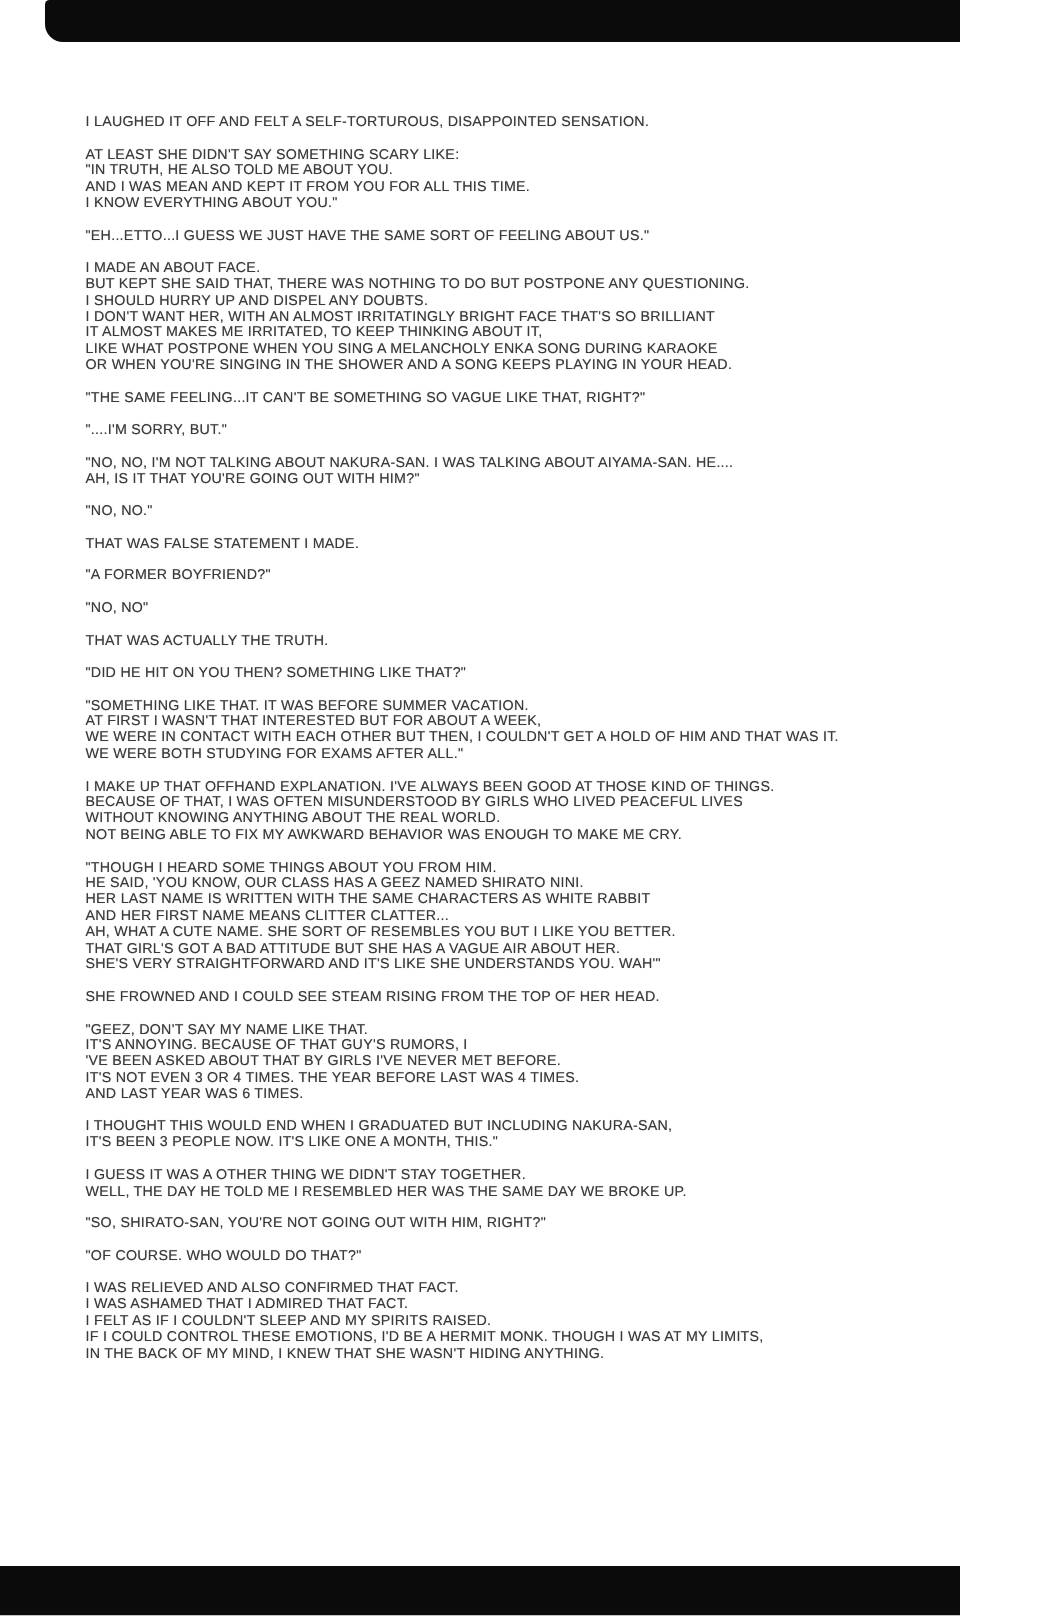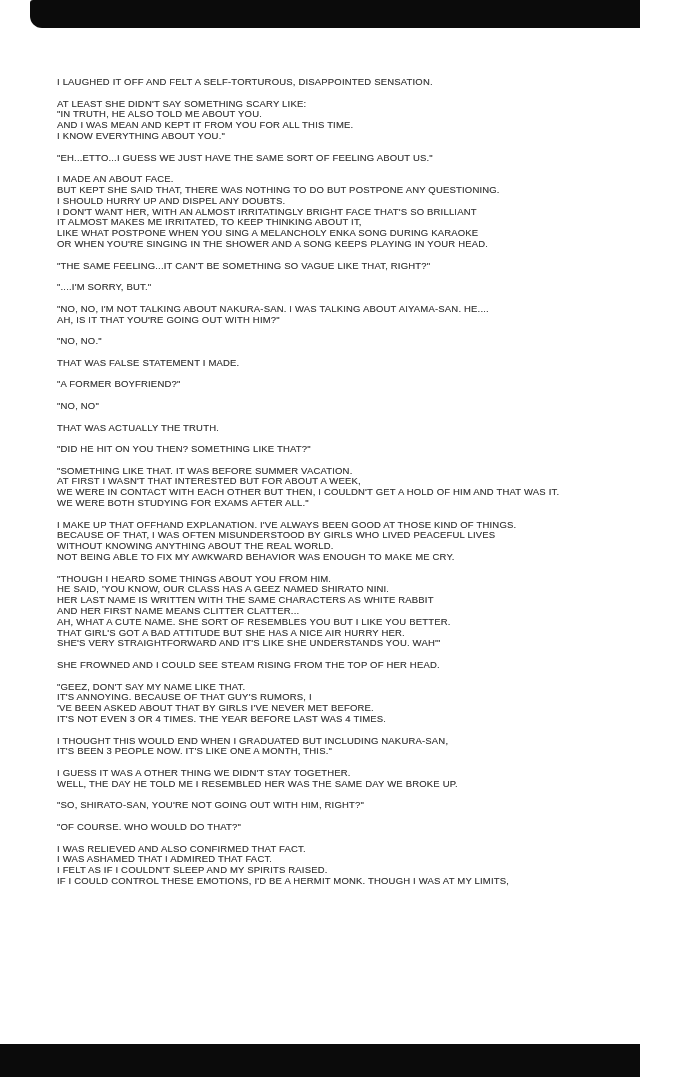--- a/index.html
+++ b/index.html
@@ -96,39 +96,41 @@
       <div class="line">I MAKE UP THAT OFFHAND EXPLANATION. I'VE ALWAYS BEEN GOOD AT THOSE KIND OF THINGS.</div>
       <div class="line">BECAUSE OF THAT, I WAS OFTEN MISUNDERSTOOD BY GIRLS WHO LIVED PEACEFUL LIVES</div>
       <div class="line">WITHOUT KNOWING ANYTHING ABOUT THE REAL WORLD.</div>
       <div class="line">NOT BEING ABLE TO FIX MY AWKWARD BEHAVIOR WAS ENOUGH TO MAKE ME CRY.</div>
       <div class="line"></div>
       <div class="line">"THOUGH I HEARD SOME THINGS ABOUT YOU FROM HIM.</div>
       <div class="line">HE SAID, 'YOU KNOW, OUR CLASS HAS A GEEZ NAMED SHIRATO NINI.</div>
       <div class="line">HER LAST NAME IS WRITTEN WITH THE SAME CHARACTERS AS WHITE RABBIT</div>
       <div class="line">AND HER FIRST NAME MEANS CLITTER CLATTER...</div>
       <div class="line">AH, WHAT A CUTE NAME. SHE SORT OF RESEMBLES YOU BUT I LIKE YOU BETTER.</div>
-      <div class="line">THAT GIRL'S GOT A BAD ATTITUDE BUT SHE HAS A NICE AIR HURRY HER.</div>
+      <div class="line">THAT GIRL'S GOT A BAD ATTITUDE BUT SHE HAS A VAGUE AIR ABOUT HER.</div>
       <div class="line">SHE'S VERY STRAIGHTFORWARD AND IT'S LIKE SHE UNDERSTANDS YOU. WAH'"</div>
       <div class="line"></div>
       <div class="line">SHE FROWNED AND I COULD SEE STEAM RISING FROM THE TOP OF HER HEAD.</div>
       <div class="line"></div>
       <div class="line">"GEEZ, DON'T SAY MY NAME LIKE THAT.</div>
       <div class="line">IT'S ANNOYING. BECAUSE OF THAT GUY'S RUMORS, I</div>
       <div class="line">'VE BEEN ASKED ABOUT THAT BY GIRLS I'VE NEVER MET BEFORE.</div>
       <div class="line">IT'S NOT EVEN 3 OR 4 TIMES. THE YEAR BEFORE LAST WAS 4 TIMES.</div>
+      <div class="line">AND LAST YEAR WAS 6 TIMES.</div>
       <div class="line"></div>
       <div class="line">I THOUGHT THIS WOULD END WHEN I GRADUATED BUT INCLUDING NAKURA-SAN,</div>
       <div class="line">IT'S BEEN 3 PEOPLE NOW. IT'S LIKE ONE A MONTH, THIS."</div>
       <div class="line"></div>
       <div class="line">I GUESS IT WAS A OTHER THING WE DIDN'T STAY TOGETHER.</div>
       <div class="line">WELL, THE DAY HE TOLD ME I RESEMBLED HER WAS THE SAME DAY WE BROKE UP.</div>
       <div class="line"></div>
       <div class="line">"SO, SHIRATO-SAN, YOU'RE NOT GOING OUT WITH HIM, RIGHT?"</div>
       <div class="line"></div>
       <div class="line">"OF COURSE. WHO WOULD DO THAT?"</div>
       <div class="line"></div>
       <div class="line">I WAS RELIEVED AND ALSO CONFIRMED THAT FACT.</div>
       <div class="line">I WAS ASHAMED THAT I ADMIRED THAT FACT.</div>
       <div class="line">I FELT AS IF I COULDN'T SLEEP AND MY SPIRITS RAISED.</div>
       <div class="line">IF I COULD CONTROL THESE EMOTIONS, I'D BE A HERMIT MONK. THOUGH I WAS AT MY LIMITS,</div>
+      <div class="line">IN THE BACK OF MY MIND, I KNEW THAT SHE WASN'T HIDING ANYTHING.</div>
     </div>
   <div class="scan-bar bottom" style="background: rgb(11, 11, 11);"></div>
 </div>
 
 </body></html>

